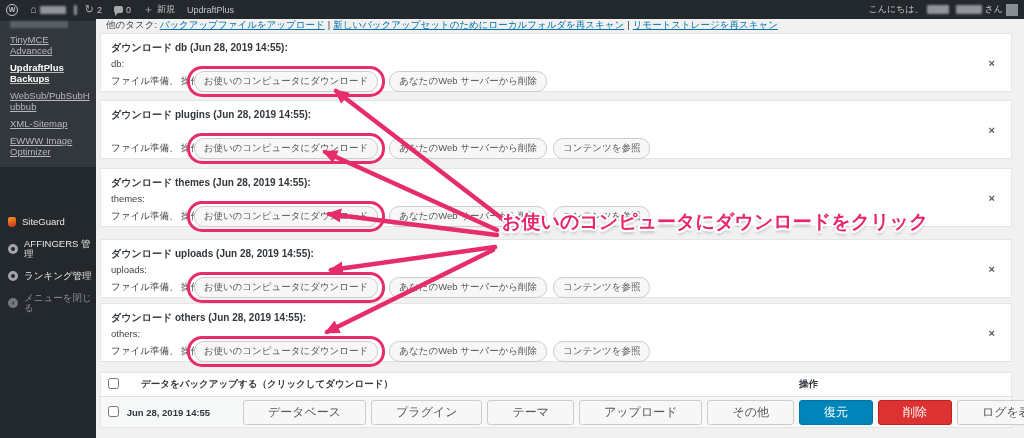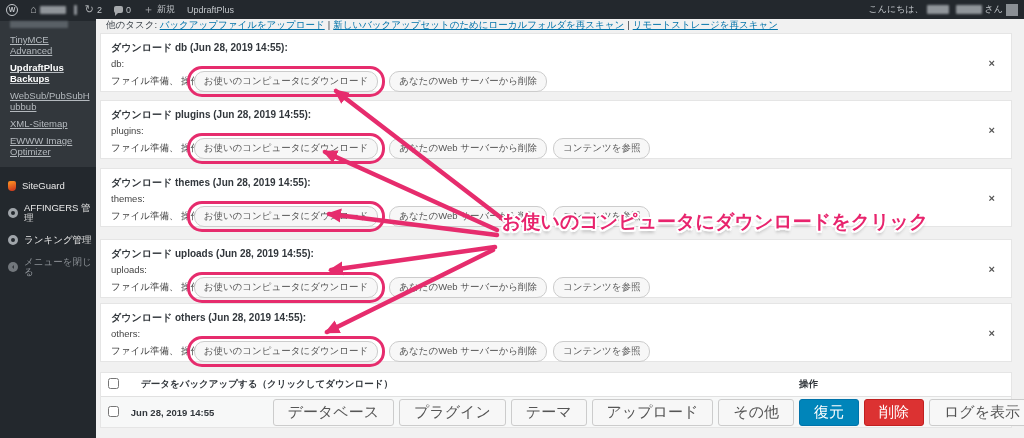--- a/index.html
+++ b/index.html
@@ -16,21 +16,21 @@
   .bubble { width:9px; height:7px; background:#a7aaad; border-radius:2px; position:relative; }
   .bubble::after { content:""; position:absolute; left:1px; bottom:-3px; border:3px solid transparent; border-top-color:#a7aaad; border-left-color:#a7aaad; width:0; height:0; }
   .avatar { width:12px; height:12px; background:#8a8f94; }
 
   
   .sidebar { position:absolute; top:19px; left:0; width:96px; bottom:0; background:#23282d; color:#b4b9be; font-size:9.5px; z-index:55; }
   .submenu { background:#32373c; padding:0 0 7px 0;text-decoration:underline; }
   .redacted-row { width:58px; height:7px; margin:2px 0 3px 10px; background:#596066; filter:blur(1.2px); }
   .submenu-item { padding:3px 6px 3px 10px; line-height:11px; word-wrap:break-word; cursor:pointer; }
   .submenu-item.current { color:#fff; font-weight:bold; }
-  .menu { padding-top:8px; }
+  .menu { padding-top:8px;margin-top:36px; }
   .menu-item { display:flex; align-items:center; gap:6px; padding:6px 4px 6px 8px; color:#e8e8e8; cursor:pointer; line-height:10px; }
   .menu-item.dim { color:#8c9196; }
   .icon-shield { width:8px; height:10px; background:linear-gradient(160deg,#f58522 20%,#d4421e 80%); border-radius:2px 2px 4px 4px; flex:0 0 auto; }
   .icon-gear { width:10px; height:10px; border:3px solid #a0a5aa; border-radius:50%; flex:0 0 auto; }
   .icon-collapse { width:10px; height:10px; border-radius:50%; background:#72777c; position:relative; flex:0 0 auto; }
   .icon-collapse::after { content:""; position:absolute; left:2px; top:2.5px; border:2.5px solid transparent; border-right-color:#32373c; }
 
   
   .main { position:absolute; left:96px; top:19px; right:0; bottom:0; background:#f1f1f1; }
   .tasks { height:13px; line-height:12px; font-size:9.5px; color:#3c434a; padding-left:10px; white-space:nowrap; }
@@ -54,21 +54,21 @@
   .backup-table { position:absolute; left:4px; top:353px; width:912px; background:#fff; border:1px solid #e5e5e5; font-size:9.5px; color:#32373c; }
   .t-row { display:flex; align-items:center; }
   .t-head { height:24px; font-weight:bold; border-bottom:1px solid #e1e1e1; background:#fff; }
   .t-data { height:30px; background:#f7f8f8; }
   .col-check { width:40px; padding-left:7px; }
   .col-check input { width:11px; height:11px; cursor:pointer; }
   .col-date { width:205px; }
   .col-data { flex:1; display:flex; align-items:center; }
   .col-actions { width:212px; display:flex; align-items:center; }
   .t-data .col-date { font-weight:bold; }
-  .btn-sm { font-size:15px; color:#555; background:#f7f7f7; border:1px solid #ccc; border-radius:3px; padding:3px 14px; margin-right:5px; white-space:nowrap; cursor:pointer; font-family:Liberation Sans, sans-serif; }
+  .btn-sm { font-size:12px; color:#555; background:#f7f7f7; border:1px solid #ccc; border-radius:3px; padding:3px 24px; margin-right:5px; white-space:nowrap; cursor:pointer; font-family:Liberation Sans, sans-serif; }
   .btn-primary { background:#0085ba; border:1px solid #0073aa; color:#fff; }
   .btn-danger { background:#dc3232; border:1px solid #c02020; color:#fff; }
 </style>
 </head>
 <body>
 
 <div class="admin-bar">
   <div class="ab-item">
     <span class="wp-logo">W</span>
   </div>
@@ -144,21 +144,20 @@
     <div class="panel-actions">
       <span>ファイル準備、 操作:</span>
       <span class="ring"><button class="btn">お使いのコンピュータにダウンロード</button></span>
       <button class="btn">あなたのWeb サーバーから削除</button>
     </div>
     <button class="close-x">×</button>
   </div>
 
   <div class="panel" style="top:81px;">
     <div class="panel-title">ダウンロード plugins (Jun 28, 2019 14:55):</div>
-    <div class="panel-file">plugins:</div>
     <div class="panel-actions">
       <span>ファイル準備、 操作:</span>
       <span class="ring"><button class="btn">お使いのコンピュータにダウンロード</button></span>
       <button class="btn">あなたのWeb サーバーから削除</button>
       <button class="btn">コンテンツを参照</button>
     </div>
     <button class="close-x">×</button>
   </div>
 
   <div class="panel" style="top:149px;">

